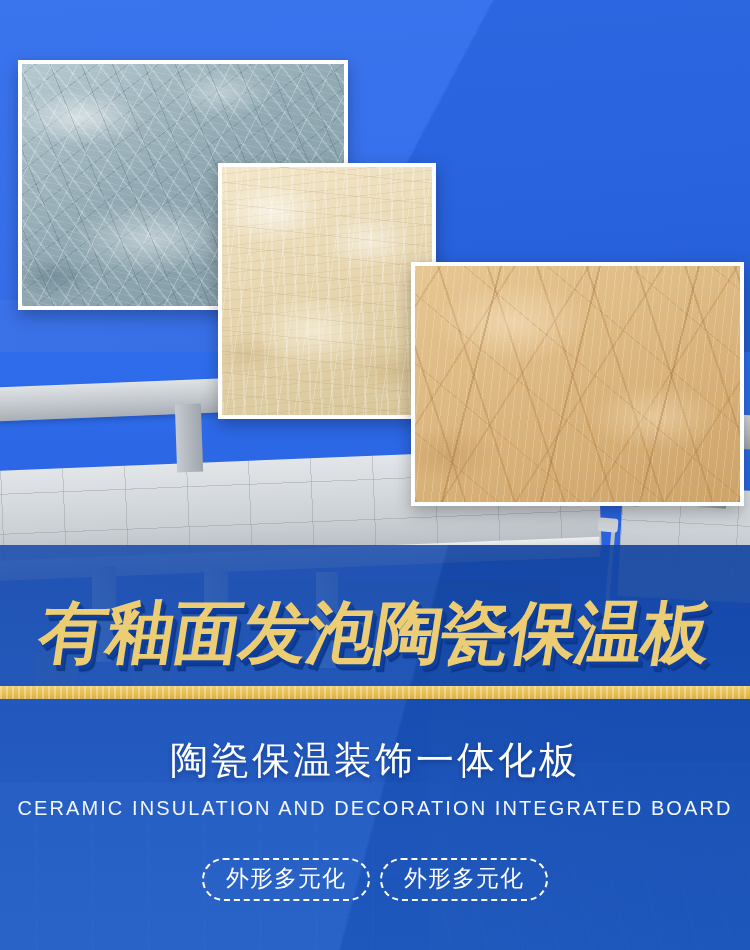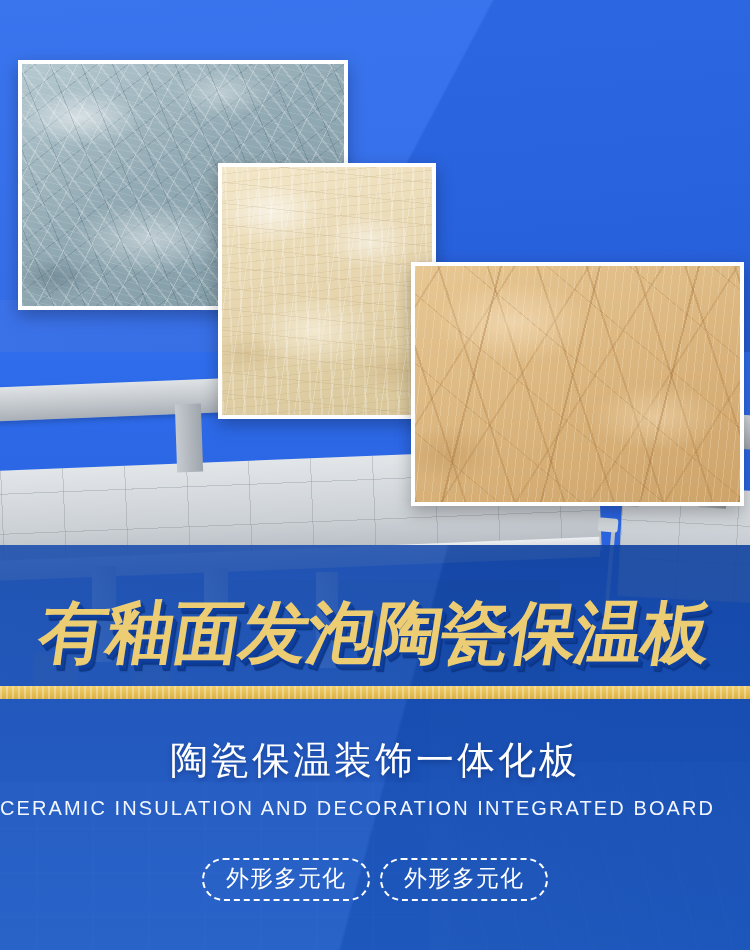--- a/index.html
+++ b/index.html
@@ -209,21 +209,21 @@
 
   
   .subtitle{
     position:absolute;left:0;top:740px;width:750px;text-align:center;
     font-family:"DejaVu Sans","Liberation Sans",sans-serif;
     font-size:38px;line-height:1.1;color:#ffffff;letter-spacing:3px;
     text-shadow:0 2px 5px rgba(0,20,70,.35);
   }
   
   .subtitle-en{
-    position:absolute;left:0;top:797px;width:684px;text-align:center;
+    position:absolute;left:0;top:797px;width:750px;text-align:center;
     font-family:"Liberation Sans","DejaVu Sans",sans-serif;
     font-size:20px;line-height:1.1;color:#f2f6ff;
     letter-spacing:2.1px;font-weight:400;white-space:nowrap;
   }
 
   
   .badges{
     position:absolute;left:0;top:858px;width:750px;
     display:flex;justify-content:center;align-items:center;gap:10px;
   }

